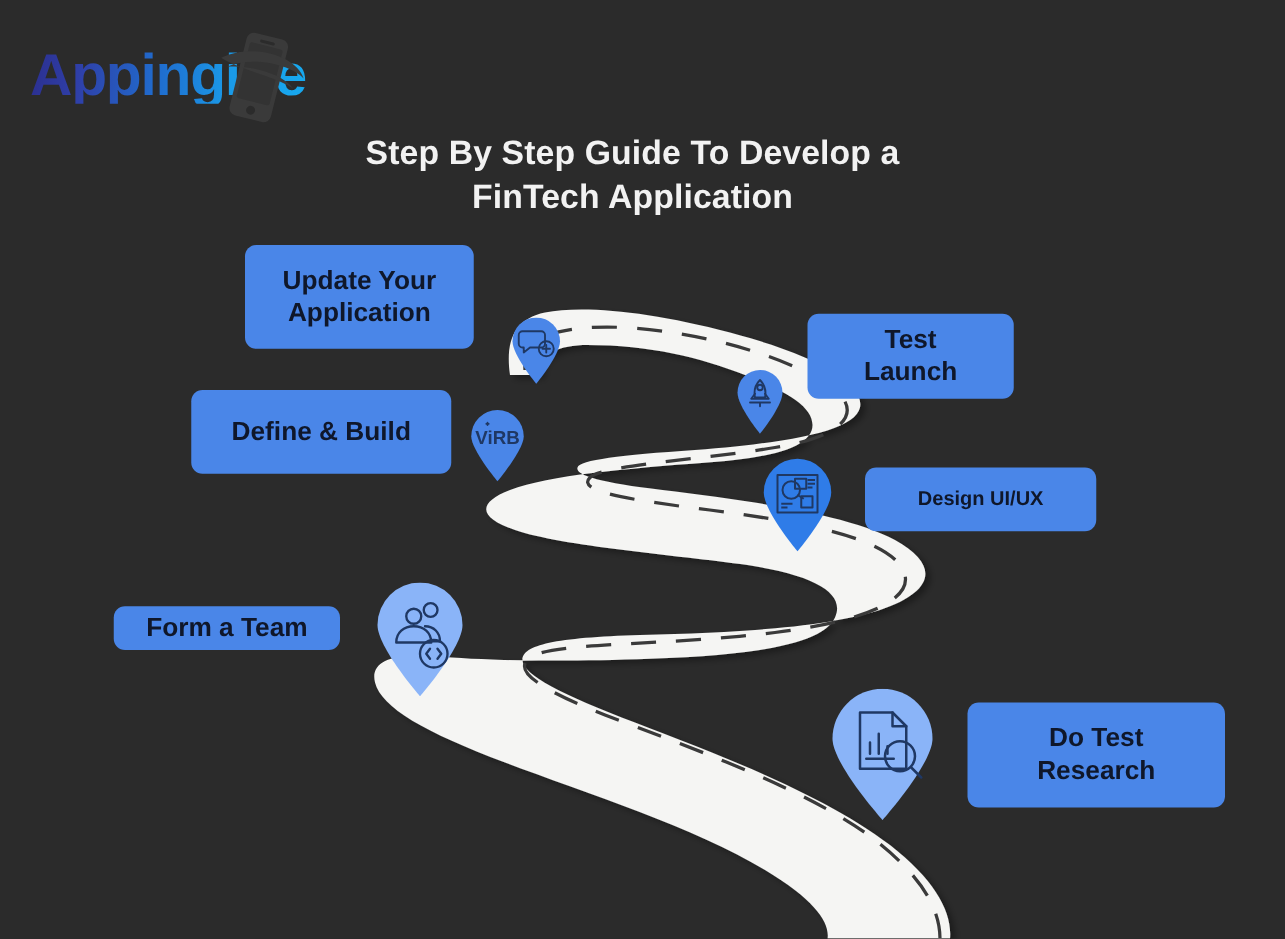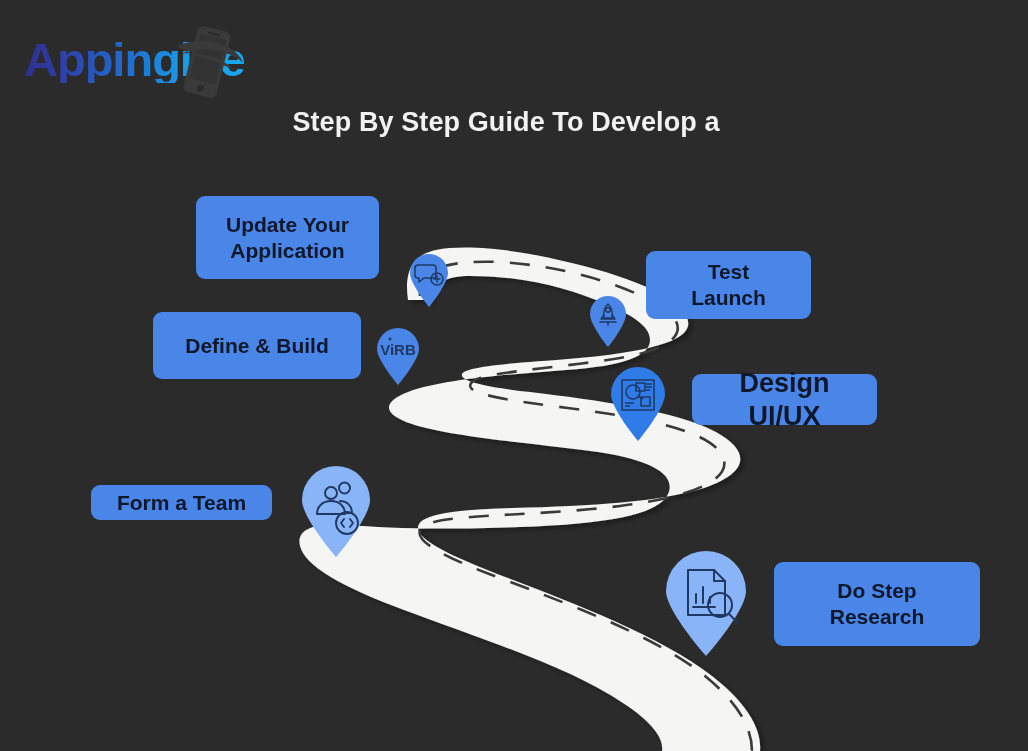--- a/index.html
+++ b/index.html
@@ -81,21 +81,21 @@
     align-items: center;
     justify-content: center;
     line-height: 1.22;
     box-sizing: border-box;
     padding: 6px 10px;
   }
   #label-update      { left: 196px; top: 196px; width: 183px; height: 83px;  font-size: 21px; }
   #label-define      { left: 153px; top: 312px; width: 208px; height: 67px;  font-size: 21px; }
   #label-team        { left: 91px;  top: 485px; width: 181px; height: 35px;  font-size: 21px; }
   #label-test        { left: 646px; top: 251px; width: 165px; height: 68px;  font-size: 21px; }
-  #label-design      { left: 692px; top: 374px; width: 185px; height: 51px;  font-size: 27px; }
+  #label-design      { left: 692px; top: 374px; width: 185px; height: 51px;  font-size: 16px; }
   #label-research    { left: 774px; top: 562px; width: 206px; height: 84px;  font-size: 21px; }
 
   
   .pin {
     position: absolute;
   }
   .pin svg { display: block; }
 </style>
 </head>
 <body>
@@ -110,20 +110,21 @@
         <rect x="23.5" y="12" width="27" height="46" rx="2" ry="2" fill="#333333"></rect>
         <rect x="31" y="8" width="12" height="2.4" rx="1.2" fill="#2b2b2b"></rect>
         <circle cx="37" cy="65" r="3.6" fill="#2b2b2b"></circle>
         <path d="M4 30 C 26 12, 62 14, 72 30 C 60 22, 28 22, 10 36 C 26 30, 54 30, 66 40 C 50 34, 22 36, 4 30 Z" fill="#3a3a3a"></path>
       </g>
     </svg>
   </div>
 
   <div id="title">
     <div>Step By Step Guide To Develop a</div>
+    <div>FinTech Application</div>
   </div>
 
   <svg id="road-layer" viewBox="0 0 1028 751">
     <defs>
       <filter id="roadshadow" x="-20%" y="-20%" width="150%" height="150%">
         <feDropShadow dx="4" dy="3" stdDeviation="2.5" flood-color="#000000" flood-opacity="0.35"></feDropShadow>
       </filter>
     </defs>
 
     <path filter="url(#roadshadow)" fill="#f5f5f3" d="M 432 300
@@ -267,18 +268,18 @@
       <div>Launch</div>
     </div>
   </div>
 
   <div class="label" id="label-design">
     <div>Design UI/UX</div>
   </div>
 
   <div class="label" id="label-research">
     <div>
-      <div>Do Step</div>
+      <div>Do Test</div>
       <div>Research</div>
     </div>
   </div>
 
 </div>
 
 </body></html>

